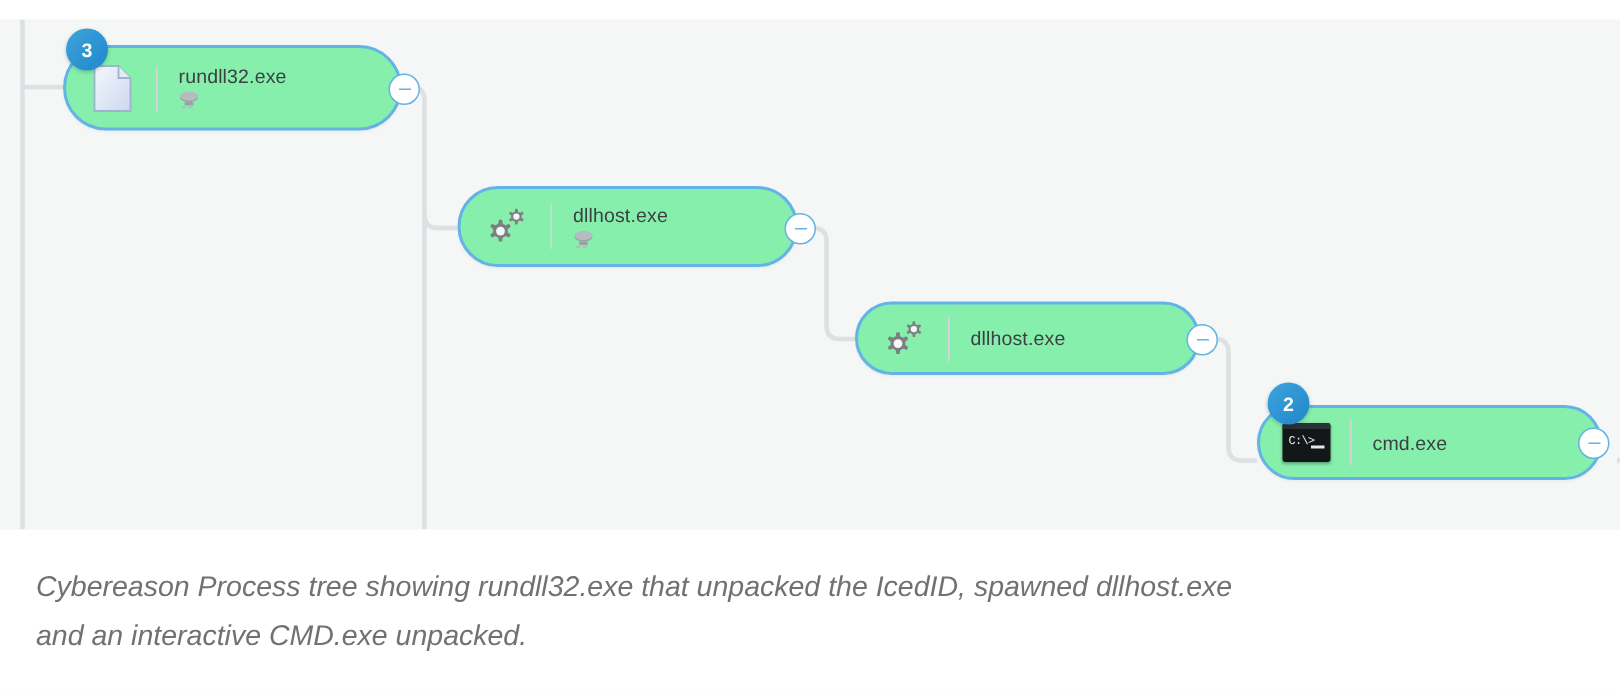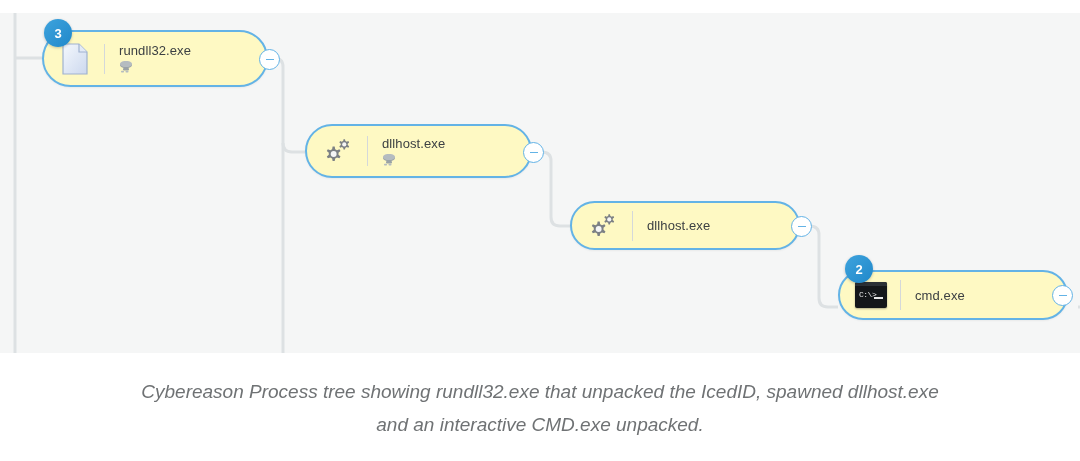--- a/index.html
+++ b/index.html
@@ -33,21 +33,21 @@
     top: 0;
     width: 1080px;
     height: 340px;
     pointer-events: none;
   }
 
   
   .node {
     position: absolute;
     box-sizing: border-box;
-    background: #fef9c3;
+    background: #86efac;
     border: 2px solid #63b3e6;
     border-radius: 40px;
     display: flex;
     align-items: center;
     padding-left: 14px;
     box-shadow: 0 1px 2px rgba(0,0,0,0.05);
   }
   .node-icon {
     width: 34px;
     height: 38px;
@@ -155,21 +155,21 @@
     height: 1.5px;
     background: #e8e8e8;
   }
 
   
   #caption {
     position: absolute;
     left: 0;
     top: 375px;
     width: 1080px;
-    text-align: center;
+    text-align: left;
     font-family: "Liberation Sans", sans-serif;
     font-style: italic;
     font-size: 19px;
     line-height: 33px;
     color: #6f7274;
     padding: 0 24px;
     box-sizing: border-box;
   }
 </style>
 </head>

